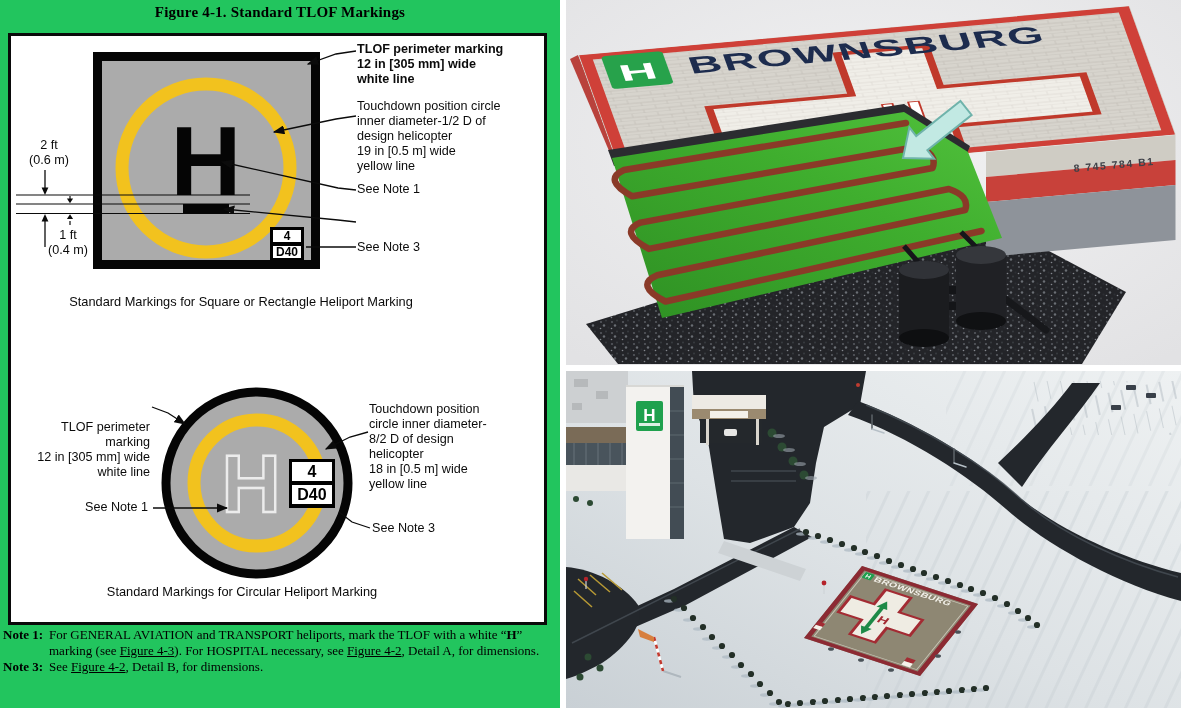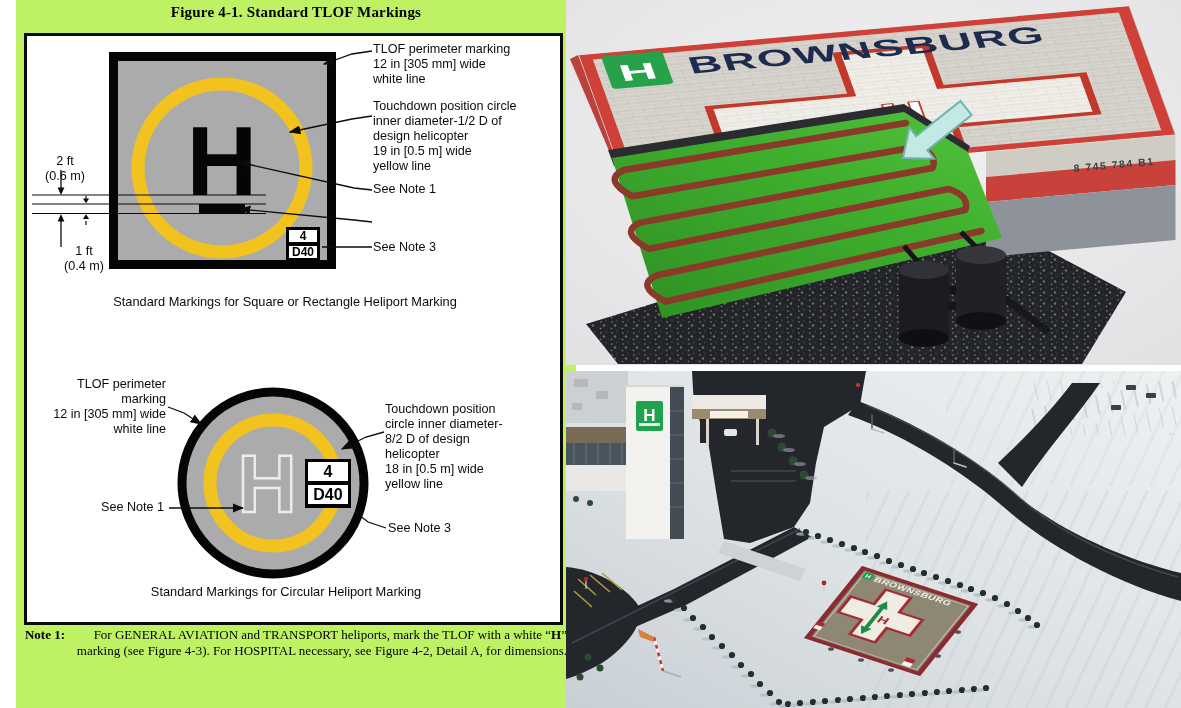--- a/index.html
+++ b/index.html
@@ -1,40 +1,40 @@
 <!DOCTYPE html>
 <html><head>
 <meta charset="utf-8">
 <style>
   html,body{margin:0;padding:0;background:#fff;}
   .page{position:relative;width:1181px;height:708px;background:#fff;overflow:hidden;
         font-family:"Liberation Sans",sans-serif;}
   
-  .fig-panel{position:absolute;left:16px;top:0;width:560px;height:708px;background:#bef264;}
+  .fig-panel{position:absolute;left:0;top:0;width:560px;height:708px;background:#22c55e;}
   .fig-title{position:absolute;left:0;top:3px;width:560px;text-align:center;
              font:bold 15px/18px "Liberation Serif",serif;color:#000;letter-spacing:.2px;}
   .fig-box{position:absolute;left:8px;top:33px;width:533px;height:586px;border:3px solid #0a0a0a;background:#fff;}
   .fig-svg{position:absolute;left:0;top:0;width:560px;height:708px;pointer-events:none;}
   .lbl{position:absolute;font:12.6px/15px "Liberation Sans",sans-serif;color:#0b0b0b;white-space:pre-line;}
-  .lbl.r{text-align:right;}
-  .dim{position:absolute;font:12.6px/15px "Liberation Sans",sans-serif;color:#0b0b0b;text-align:center;white-space:pre-line;margin-top:16px;}
-  .caption{position:absolute;font:12.8px "Liberation Sans",sans-serif;color:#0b0b0b;text-align:center;padding-left:28px;}
+  .lbl.r{text-align:right;margin-top:43px;}
+  .dim{position:absolute;font:12.6px/15px "Liberation Sans",sans-serif;color:#0b0b0b;text-align:center;white-space:pre-line;}
+  .caption{position:absolute;font:12.8px "Liberation Sans",sans-serif;color:#0b0b0b;text-align:center;}
   .sizebox{position:absolute;background:#000;padding:2px;display:flex;flex-direction:column;gap:2px;box-sizing:border-box;}
   .sizebox .cell{background:#fff;border:1px solid #000;text-align:center;color:#000;
                  font-family:"Liberation Sans",sans-serif;font-weight:bold;display:flex;align-items:center;justify-content:center;}
   .sb-sq{left:270px;top:227px;width:34px;height:33px;}
   .sb-sq .cell{font-size:12px;height:12px;}
   .sb-ci{left:289px;top:459px;width:46px;height:49px;}
   .sb-ci .cell{font-size:16px;height:19px;}
   
-  .notes{position:absolute;left:3px;top:627px;width:548px;font:13px/15.8px "Liberation Serif",serif;color:#000;text-align:right;}
+  .notes{position:absolute;left:3px;top:627px;width:548px;font:13px/15.8px "Liberation Serif",serif;color:#000;}
   .note{display:flex;}
   .note-label{width:46px;flex:none;font-weight:bold;}
   .note-body{flex:1;}
-  .note-body span[data-u]{}
+  .note-body span[data-u]{text-decoration:underline;}
   
   .render-panel{position:absolute;left:566px;top:0;width:615px;height:365px;}
   .photo-panel{position:absolute;left:566px;top:371px;width:615px;height:337px;}
   svg{display:block;}
 </style>
 </head>
 <body>
 
 <div class="page">
 
@@ -91,21 +91,21 @@
           <polyline points="368,432 350,437 326,449" marker-end="url(#ah)"></polyline>
           <polyline points="370,528 352,522 339,512"></polyline>
         </g>
       </g>
     </svg>
 
     <div class="dim" style="left:11px;top:138px;width:76px;">2 ft
 (0.6 m)</div>
     <div class="dim" style="left:30px;top:228px;width:76px;">1 ft
 (0.4 m)</div>
-    <div class="lbl" style="left:357px;top:42px;">TLOF perimeter marking
+    <div class="lbl" style="left:357px;top:42px;font-weight:bold;">TLOF perimeter marking
 12 in [305 mm] wide
 white line</div>
     <div class="lbl" style="left:357px;top:99px;">Touchdown position circle
 inner diameter-1/2 D of
 design helicopter
 19 in [0.5 m] wide
 yellow line</div>
     <div class="lbl" style="left:357px;top:182px;">See Note 1</div>
     <div class="lbl" style="left:357px;top:240px;">See Note 3</div>
     <div class="sizebox sb-sq">
@@ -129,20 +129,24 @@
     <div class="sizebox sb-ci">
       <div class="cell">4</div>
       <div class="cell">D40</div>
     </div>
     <div class="caption" style="left:8px;top:584px;width:468px;">Standard Markings for Circular Heliport Marking</div>
 
     <div class="notes">
       <div class="note">
         <div class="note-label">Note 1:</div>
         <div class="note-body"><span>For GENERAL AVIATION and TRANSPORT heliports, mark the TLOF with a white “</span><span style="font-weight: bold;">H</span><span>” marking (see </span><span data-u="1">Figure 4-3</span><span>). For HOSPITAL necessary, see </span><span data-u="1">Figure 4-2</span><span>, Detail A, for dimensions.</span></div>
+      </div>
+      <div class="note">
+        <div class="note-label">Note 3:</div>
+        <div class="note-body"><span>See </span><span data-u="1">Figure 4-2</span><span>, Detail B, for dimensions.</span></div>
       </div>
     </div>
   </section>
 
   <section class="render-panel">
     <svg width="615" height="365" viewBox="0 0 615 365">
       <defs>
         <radialGradient id="bgG" cx="50%" cy="40%" r="75%">
           <stop offset="0%" stop-color="#f2f2f3"></stop>
             <stop offset="100%" stop-color="#e2e2e4"></stop>

